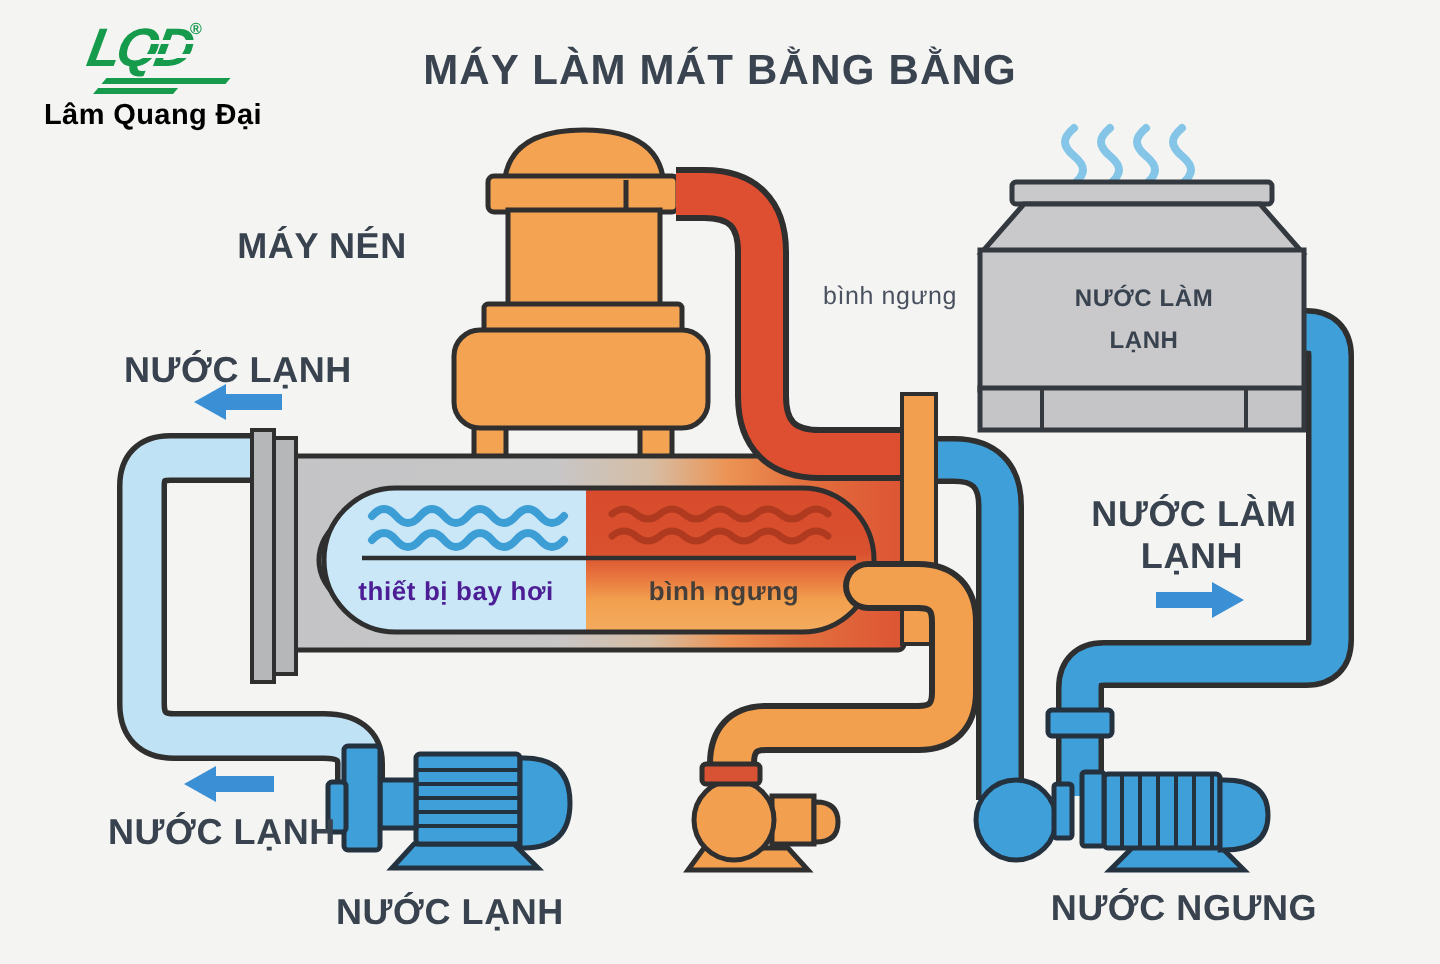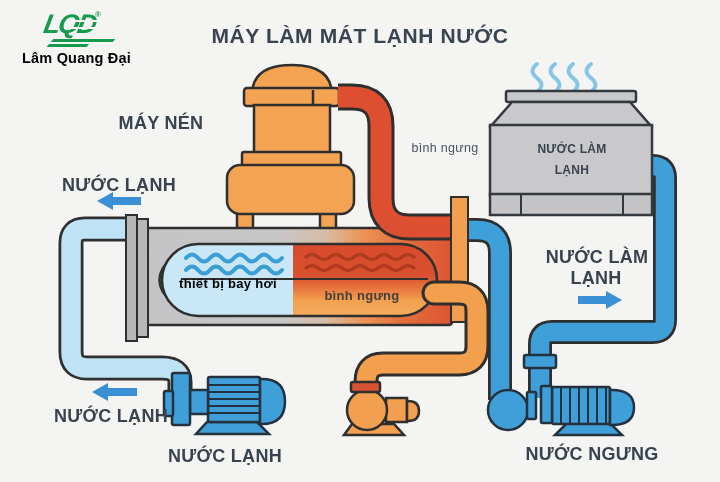--- a/index.html
+++ b/index.html
@@ -191,28 +191,28 @@
     <div class="logo-mark">
       <span class="logo-mono">LQD</span><span class="logo-reg">®</span>
       <div class="logo-stripe" style="top:10px;width:54px;"></div>
       <div class="logo-stripe" style="top:17px;width:54px;"></div>
     </div>
     <div class="logo-swoosh"></div>
     <div class="logo-swoosh2"></div>
     <div class="logo-company">Lâm Quang Đại</div>
   </div>
 
-  <div class="title" style="left:360px;top:24px">MÁY LÀM MÁT LẠNH NƯỚC</div>
+  <div class="title" style="left:360px;top:24px">MÁY LÀM MÁT BẰNG BẰNG</div>
 
   <div class="lbl u" style="left:161px;top:113px">MÁY NÉN</div>
   <div class="lbl l" style="left:445px;top:141px">bình ngưng</div>
   <div class="lbl twr" style="left:572px;top:142px">NƯỚC LÀM</div>
   <div class="lbl twr" style="left:572px;top:163px">LẠNH</div>
   <div class="lbl u" style="left:119px;top:175px">NƯỚC LẠNH</div>
   <div class="lbl u" style="left:597px;top:247px">NƯỚC LÀM</div>
   <div class="lbl u" style="left:596px;top:268px">LẠNH</div>
-  <div class="lbl cap" style="left:228px;top:276px;color:#000000">thiết bị bay hơi</div>
+  <div class="lbl cap" style="left:228px;top:288px;color:#4c1d95">thiết bị bay hơi</div>
   <div class="lbl cap" style="left:362px;top:288px;color:#443f3b">bình ngưng</div>
   <div class="lbl u" style="left:111px;top:406px">NƯỚC LẠNH</div>
   <div class="lbl u" style="left:225px;top:446px">NƯỚC LẠNH</div>
   <div class="lbl u" style="left:592px;top:444px">NƯỚC NGƯNG</div>
 
 </div>
 
 </body></html>

